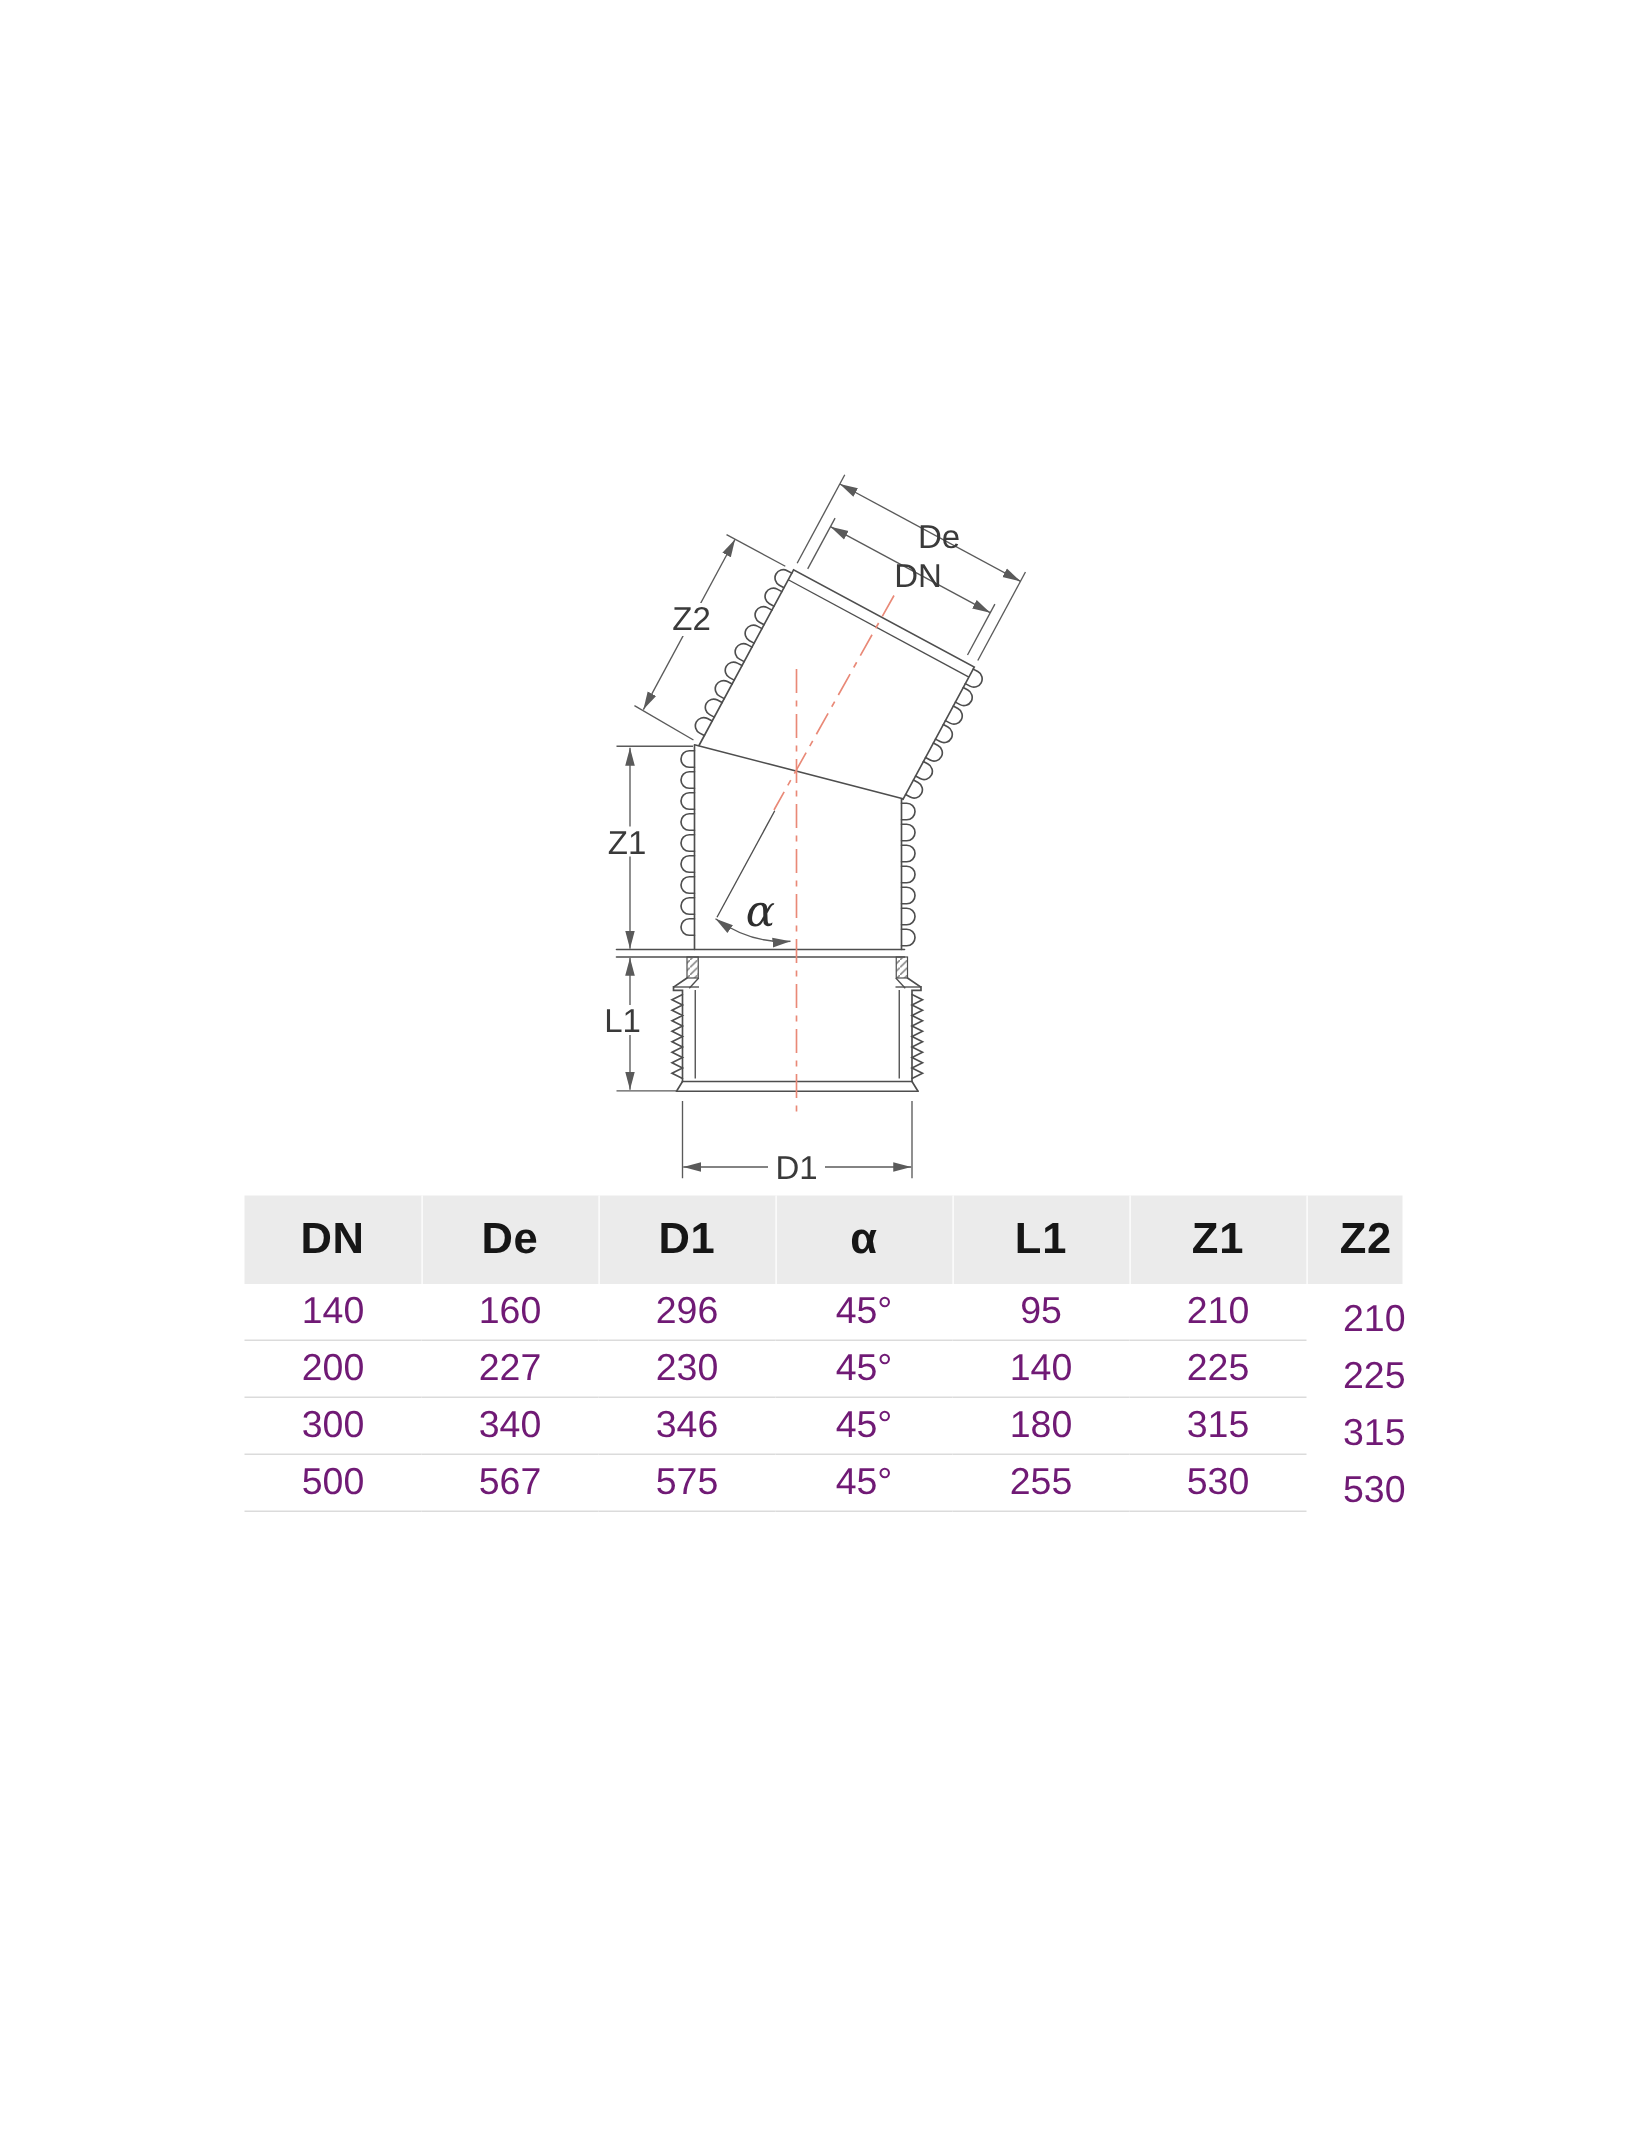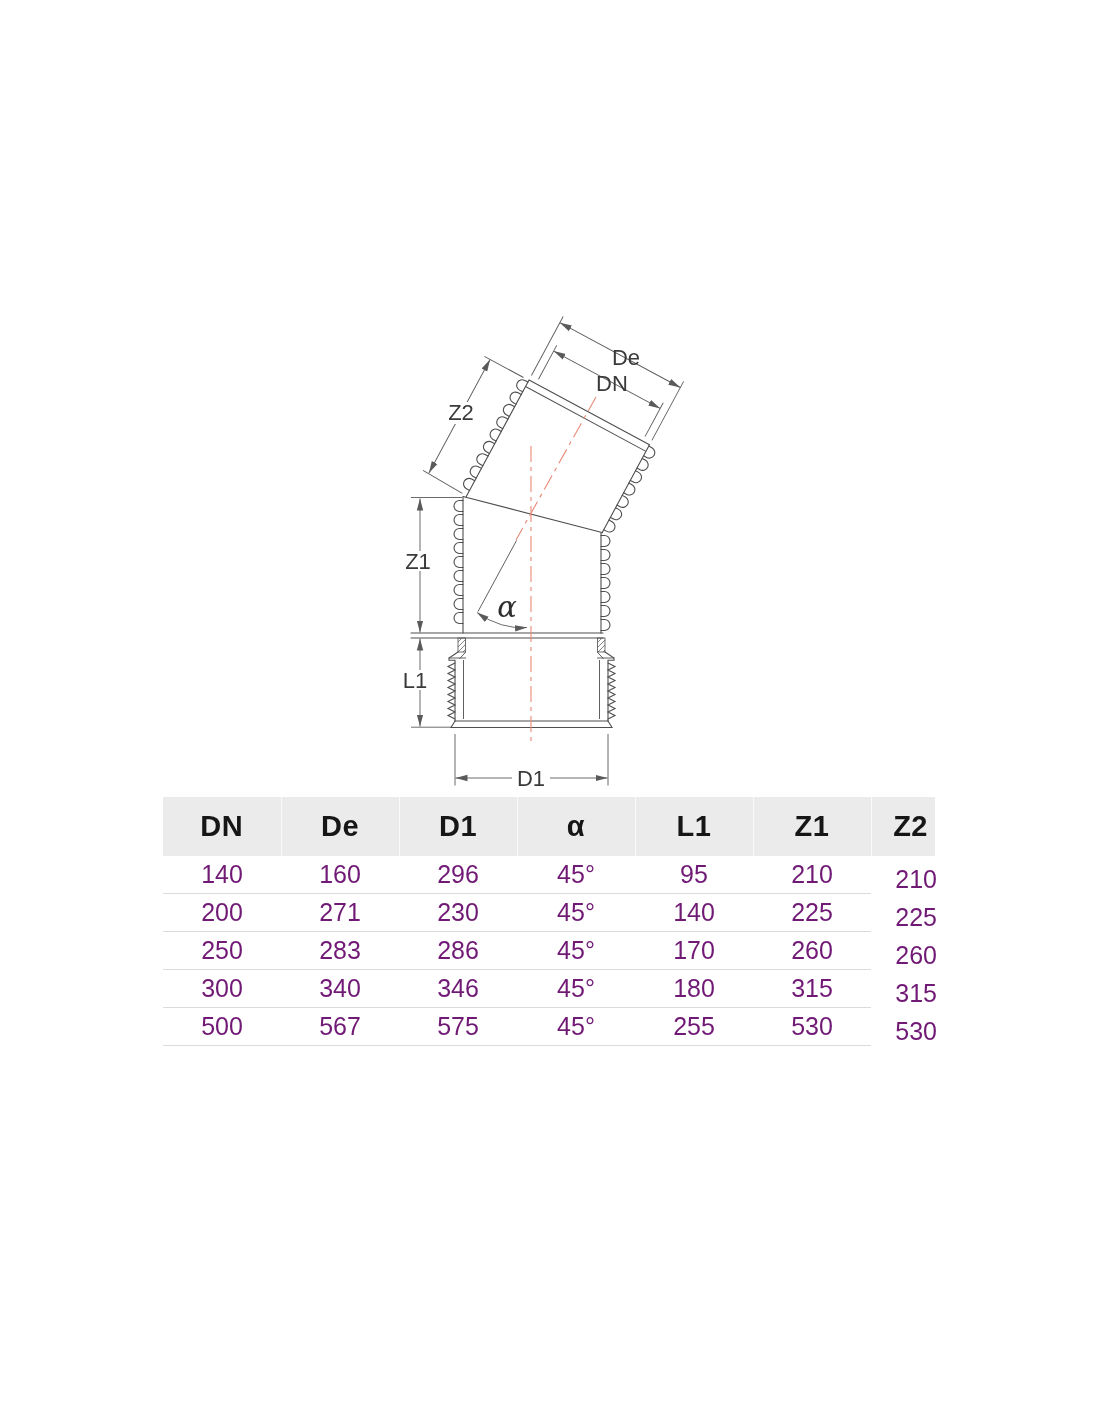--- a/index.html
+++ b/index.html
@@ -163,37 +163,28 @@
     <td><span class="v">160</span></td>
     <td><span class="v">296</span></td>
     <td><span class="v">45°</span></td>
     <td><span class="v">95</span></td>
     <td><span class="v">210</span></td>
     <td><span class="v">210</span></td>
   </tr>
 
   <tr>
     <td><span class="v">200</span></td>
-    <td><span class="v">271</span></td>
+    <td><span class="v">227</span></td>
     <td><span class="v">230</span></td>
     <td><span class="v">45°</span></td>
     <td><span class="v">140</span></td>
     <td><span class="v">225</span></td>
     <td><span class="v">225</span></td>
   </tr>
 
-  <tr>
-    <td><span class="v">250</span></td>
-    <td><span class="v">283</span></td>
-    <td><span class="v">286</span></td>
-    <td><span class="v">45°</span></td>
-    <td><span class="v">170</span></td>
-    <td><span class="v">260</span></td>
-    <td><span class="v">260</span></td>
-  </tr>
 
   <tr>
     <td><span class="v">300</span></td>
     <td><span class="v">340</span></td>
     <td><span class="v">346</span></td>
     <td><span class="v">45°</span></td>
     <td><span class="v">180</span></td>
     <td><span class="v">315</span></td>
     <td><span class="v">315</span></td>
   </tr>

